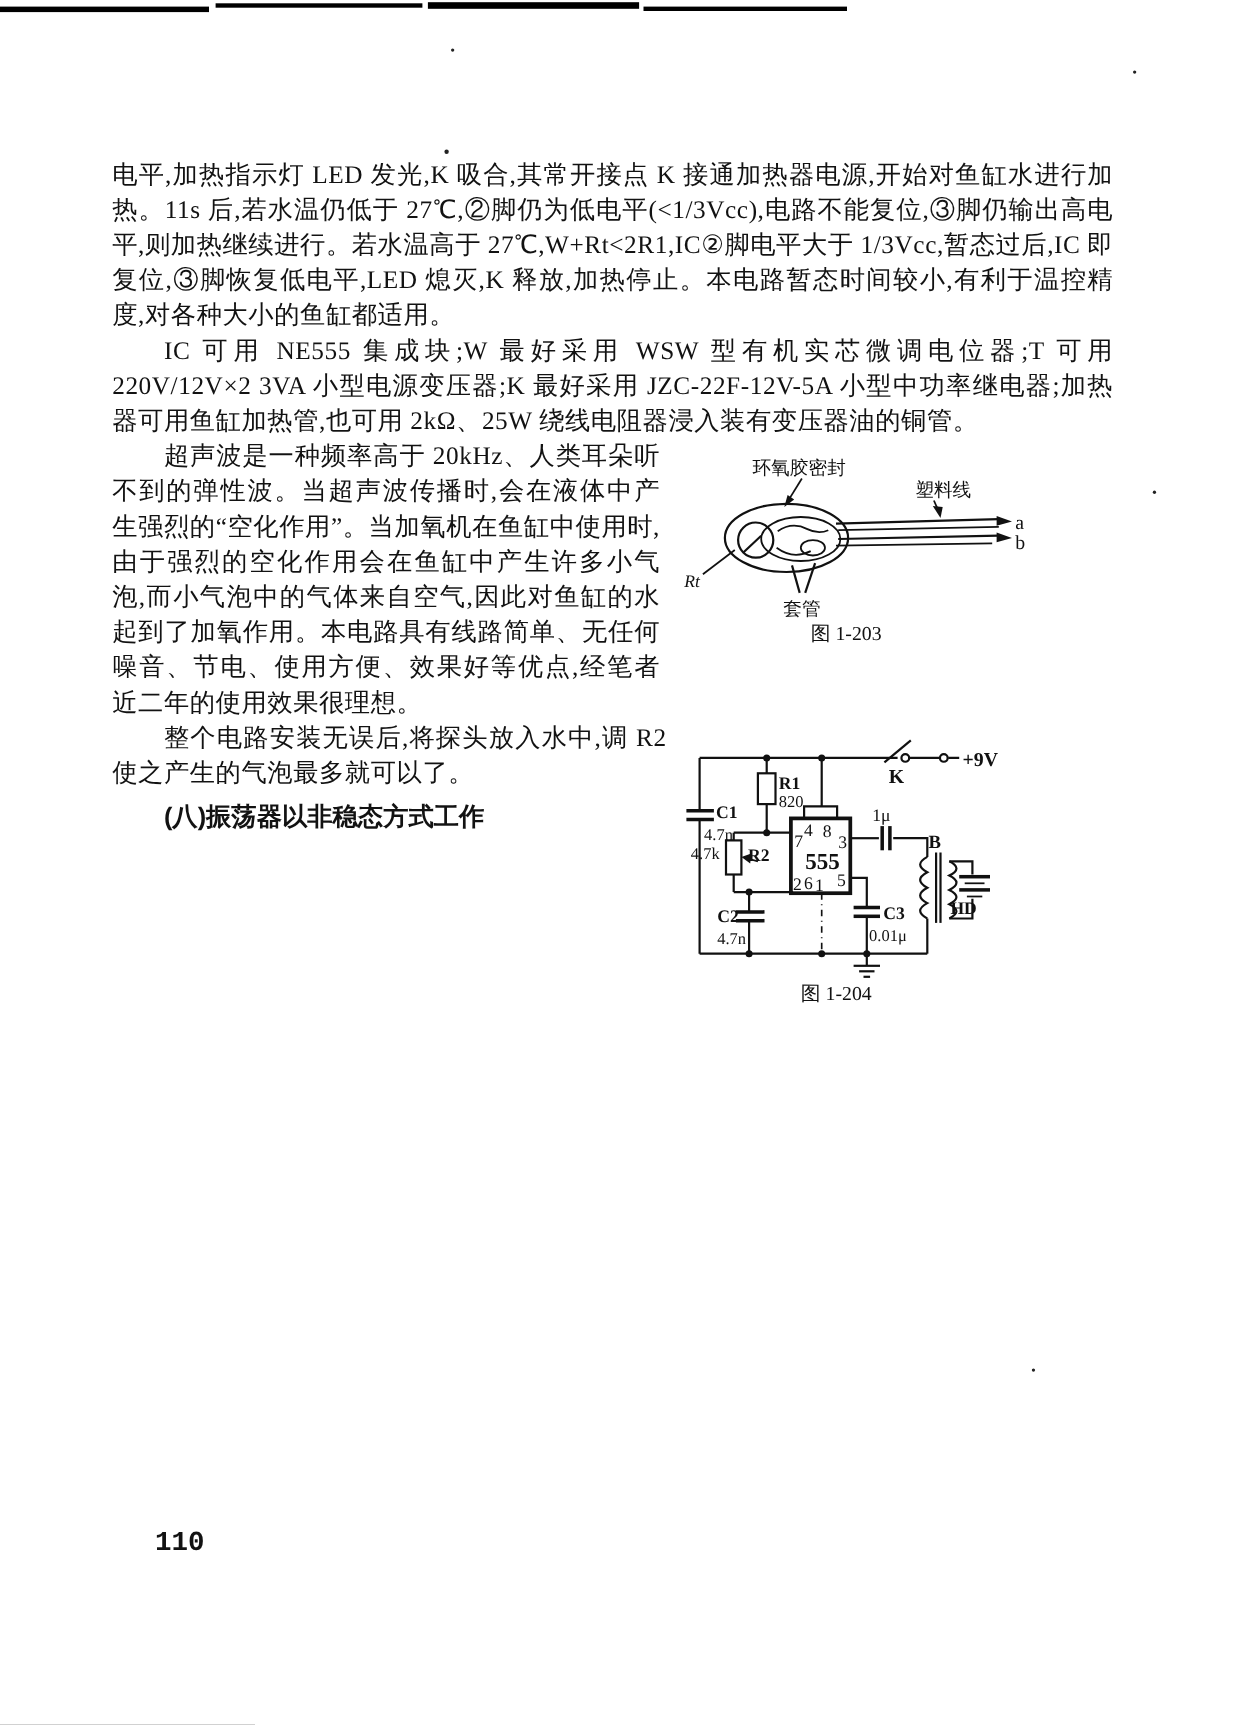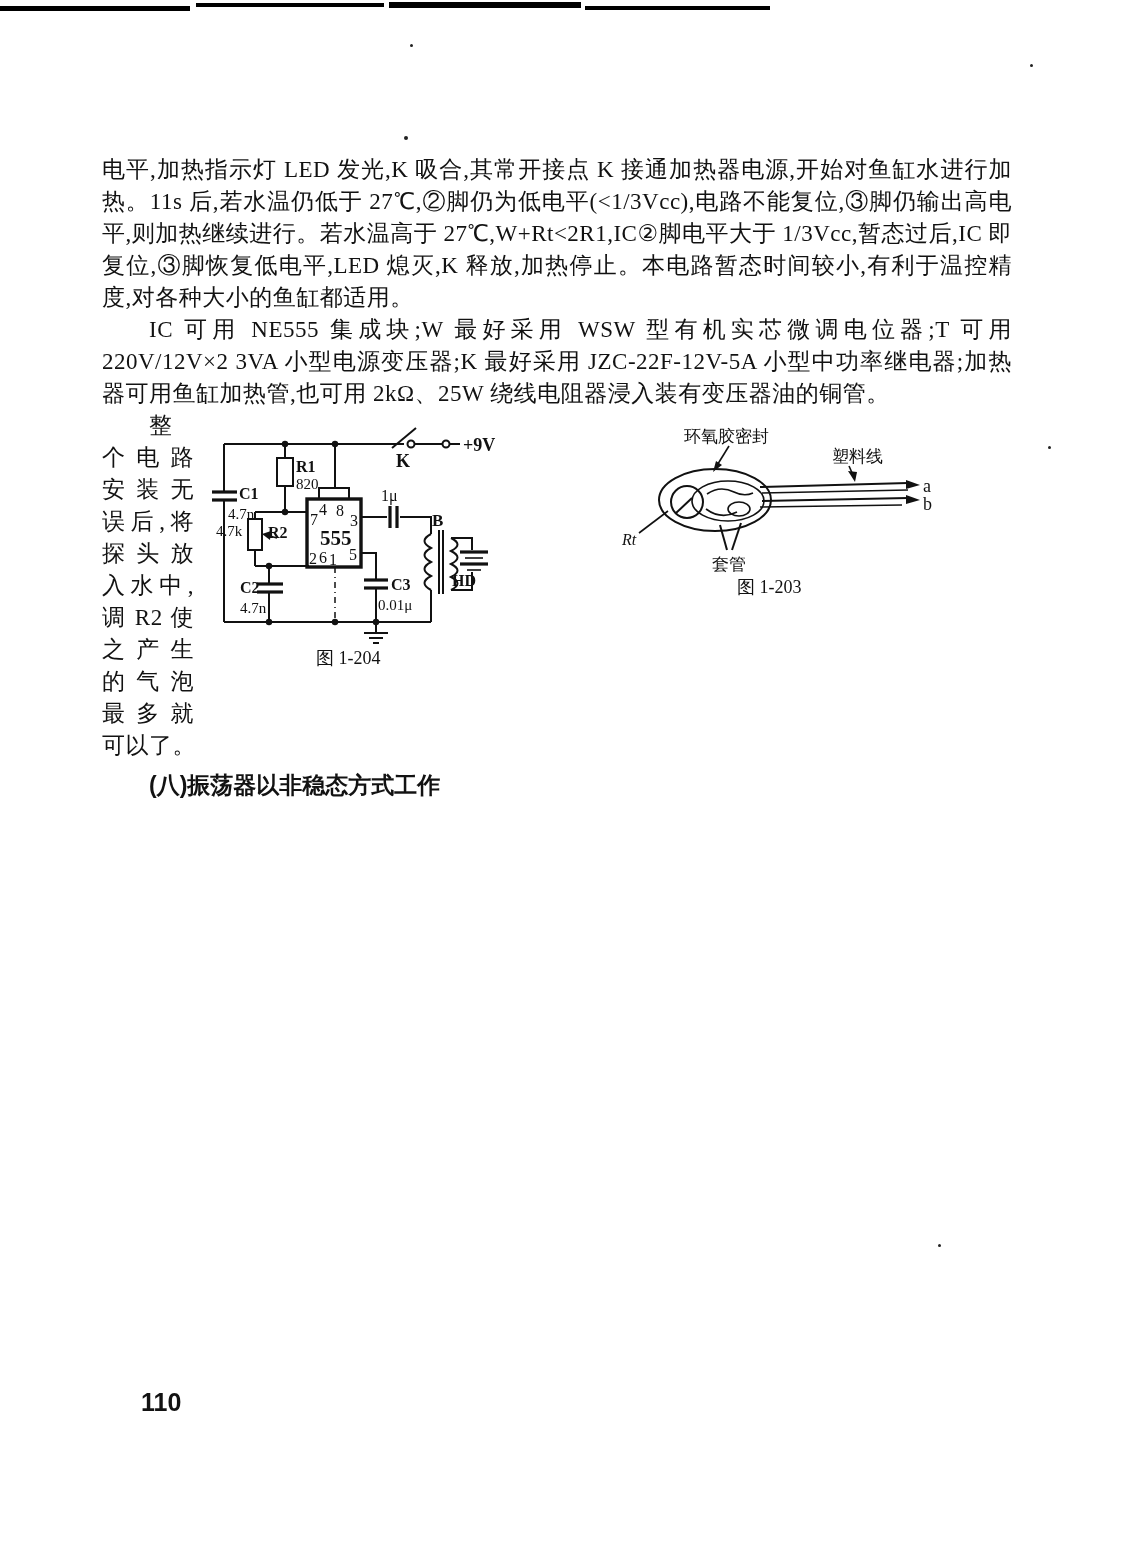--- a/index.html
+++ b/index.html
@@ -7,21 +7,21 @@
     position:relative;
     width:1122px;height:1568px;
     background:#ffffff;
     font-family:"Liberation Serif", serif;
     color:#121212;
     overflow:hidden;
   }
   .scan-bar{position:absolute;background:#000;}
   .speck{position:absolute;background:#222;border-radius:50%;}
   .content{
-    position:absolute;left:102px;top:154px;width:910px;
+    position:absolute;left:102px;top:143px;width:910px;
   }
   .content p{
     margin:0;
     font-size:23px;
     line-height:32px;
     text-align:justify;
     text-justify:inter-character;
     letter-spacing:0.5px;
   }
   .indent{text-indent:47px;}
@@ -34,21 +34,21 @@
     text-indent:47px;
     margin:7px 0 6px 0;
   }
   .fig{float:right;}
   .fig-203{width:402px;margin:2px 0 34px 10px;text-align:center;}
   .fig-204{width:396px;margin:2px 0 52px 10px;}
   .fig svg{display:block;}
   .page-number{
     position:absolute;left:141px;top:1388px;
     font-size:25px;font-weight:bold;
-    font-family:Liberation Sans, sans-serif;
+    font-family:Liberation Mono, monospace;
   }
   svg text{
     font-family:"Liberation Serif", serif;
     fill:#111;
   }
   .wire{stroke:#111;stroke-width:2;fill:none;}
   .wire-thin{stroke:#111;stroke-width:1.6;fill:none;}
   .wire-thick{stroke:#111;stroke-width:3.4;fill:none;}
   .plate{stroke:#111;stroke-width:3.2;fill:none;}
   .node{fill:#111;stroke:none;}
@@ -116,20 +116,21 @@
         <text x="12" y="133" font-size="16" font-style="italic">Rt</text>
         <text x="102" y="158" font-size="17">套管</text>
         <text x="313" y="80" font-size="18">a</text>
         <text x="313" y="98" font-size="18">b</text>
         <text x="127" y="181" font-size="18">图 1-203</text>
       </svg>
     </div>
 
 
 
+    <p class="indent">超声波是一种频率高于 20kHz、人类耳朵听不到的弹性波。当超声波传播时,会在液体中产生强烈的“空化作用”。当加氧机在鱼缸中使用时,由于强烈的空化作用会在鱼缸中产生许多小气泡,而小气泡中的气体来自空气,因此对鱼缸的水起到了加氧作用。本电路具有线路简单、无任何噪音、节电、使用方便、效果好等优点,经笔者近二年的使用效果很理想。</p>
 
     <div class="fig fig-204">
       <svg width="396" height="262" viewBox="0 0 396 262">
 
         <g>
           <path class="wire" d="M20,32 H200"></path>
           <path class="wire" d="M20,32 V80 M20,88 V210"></path>
           <path class="wire" d="M20,210 H227"></path>
         </g>
 

